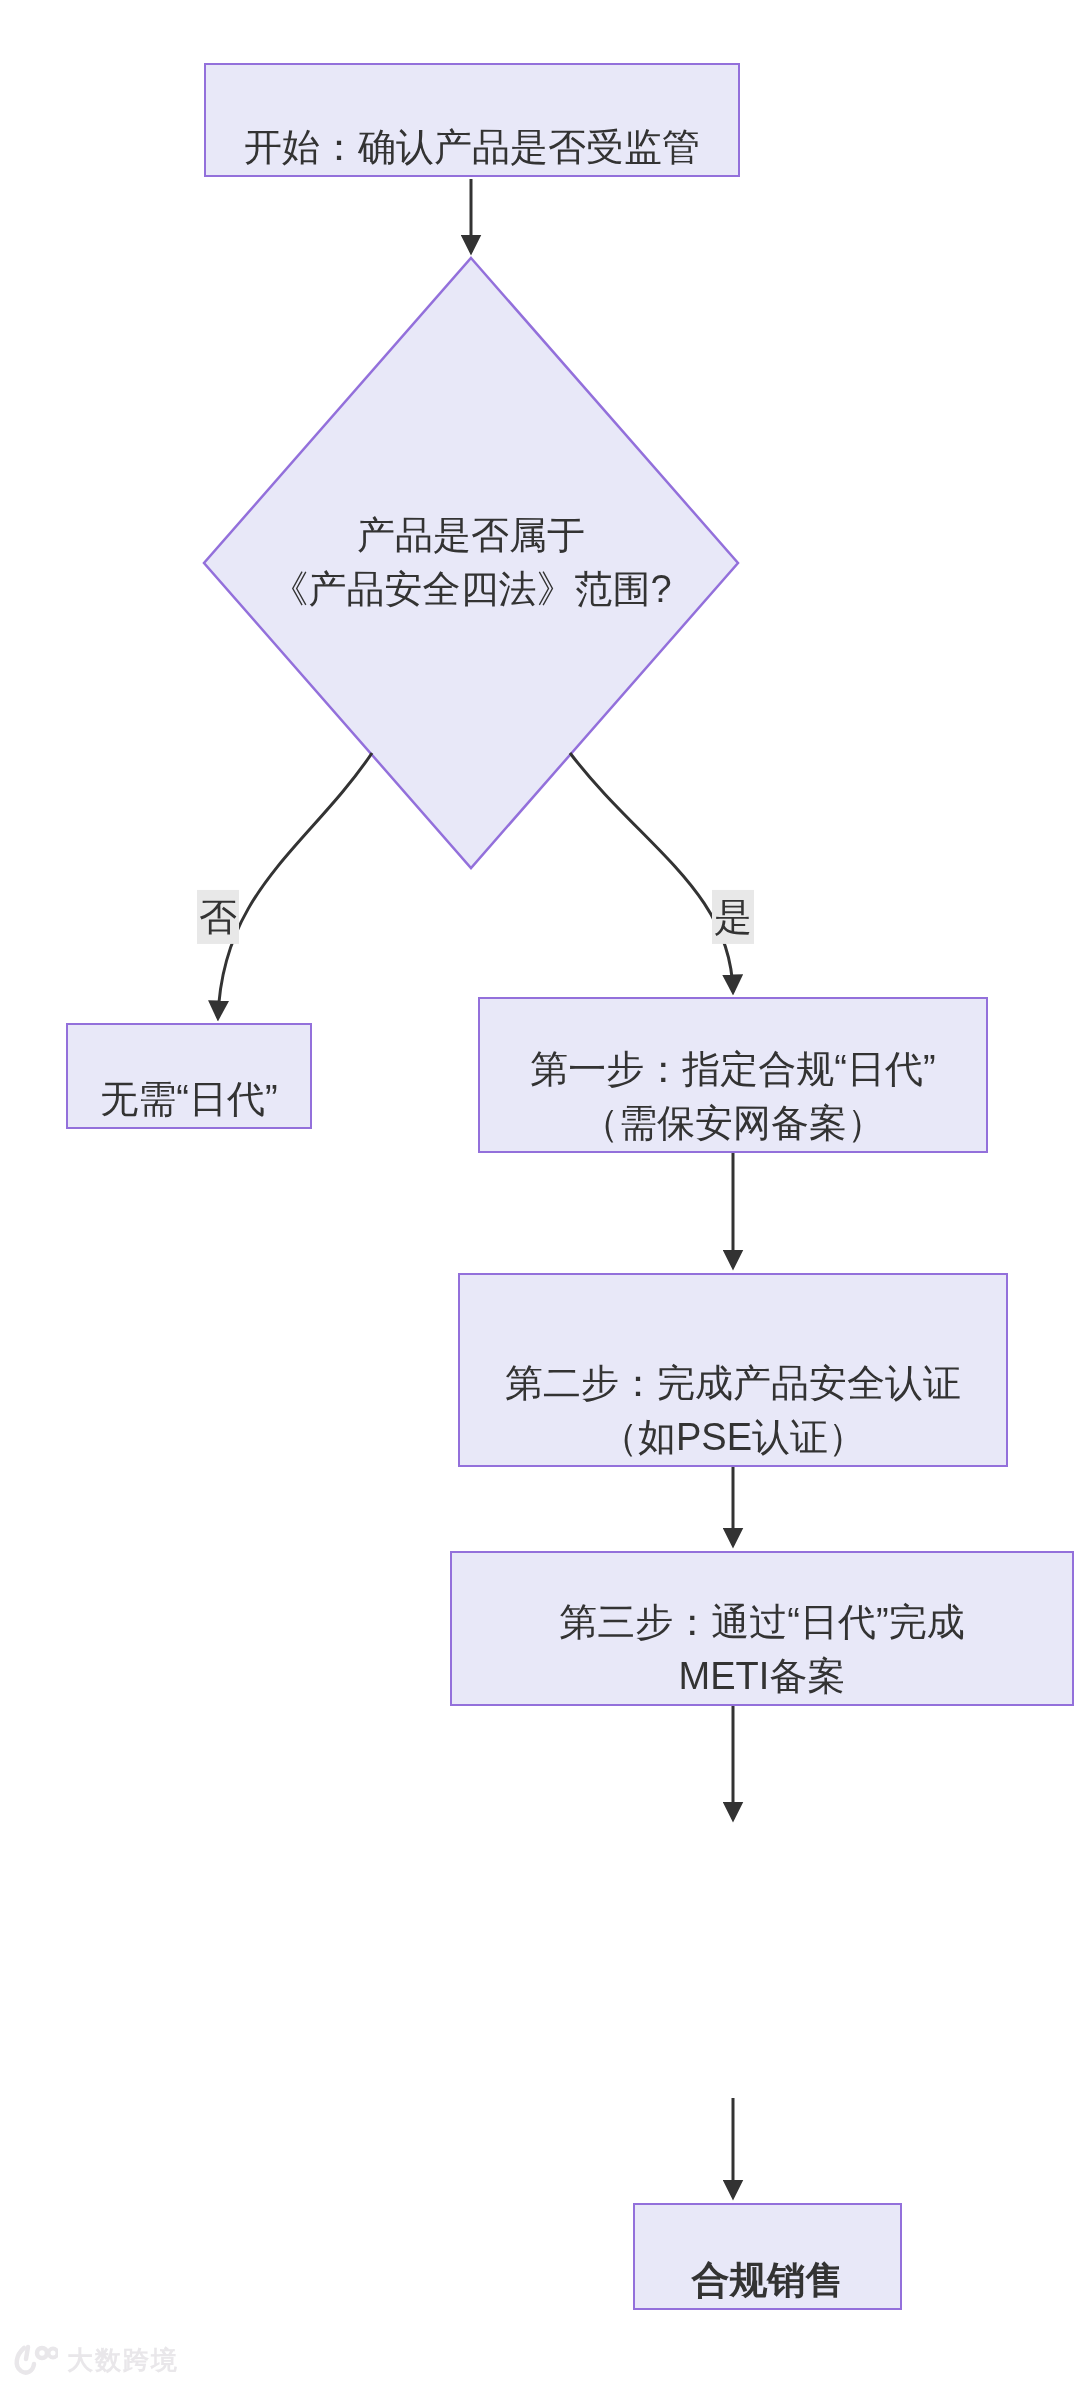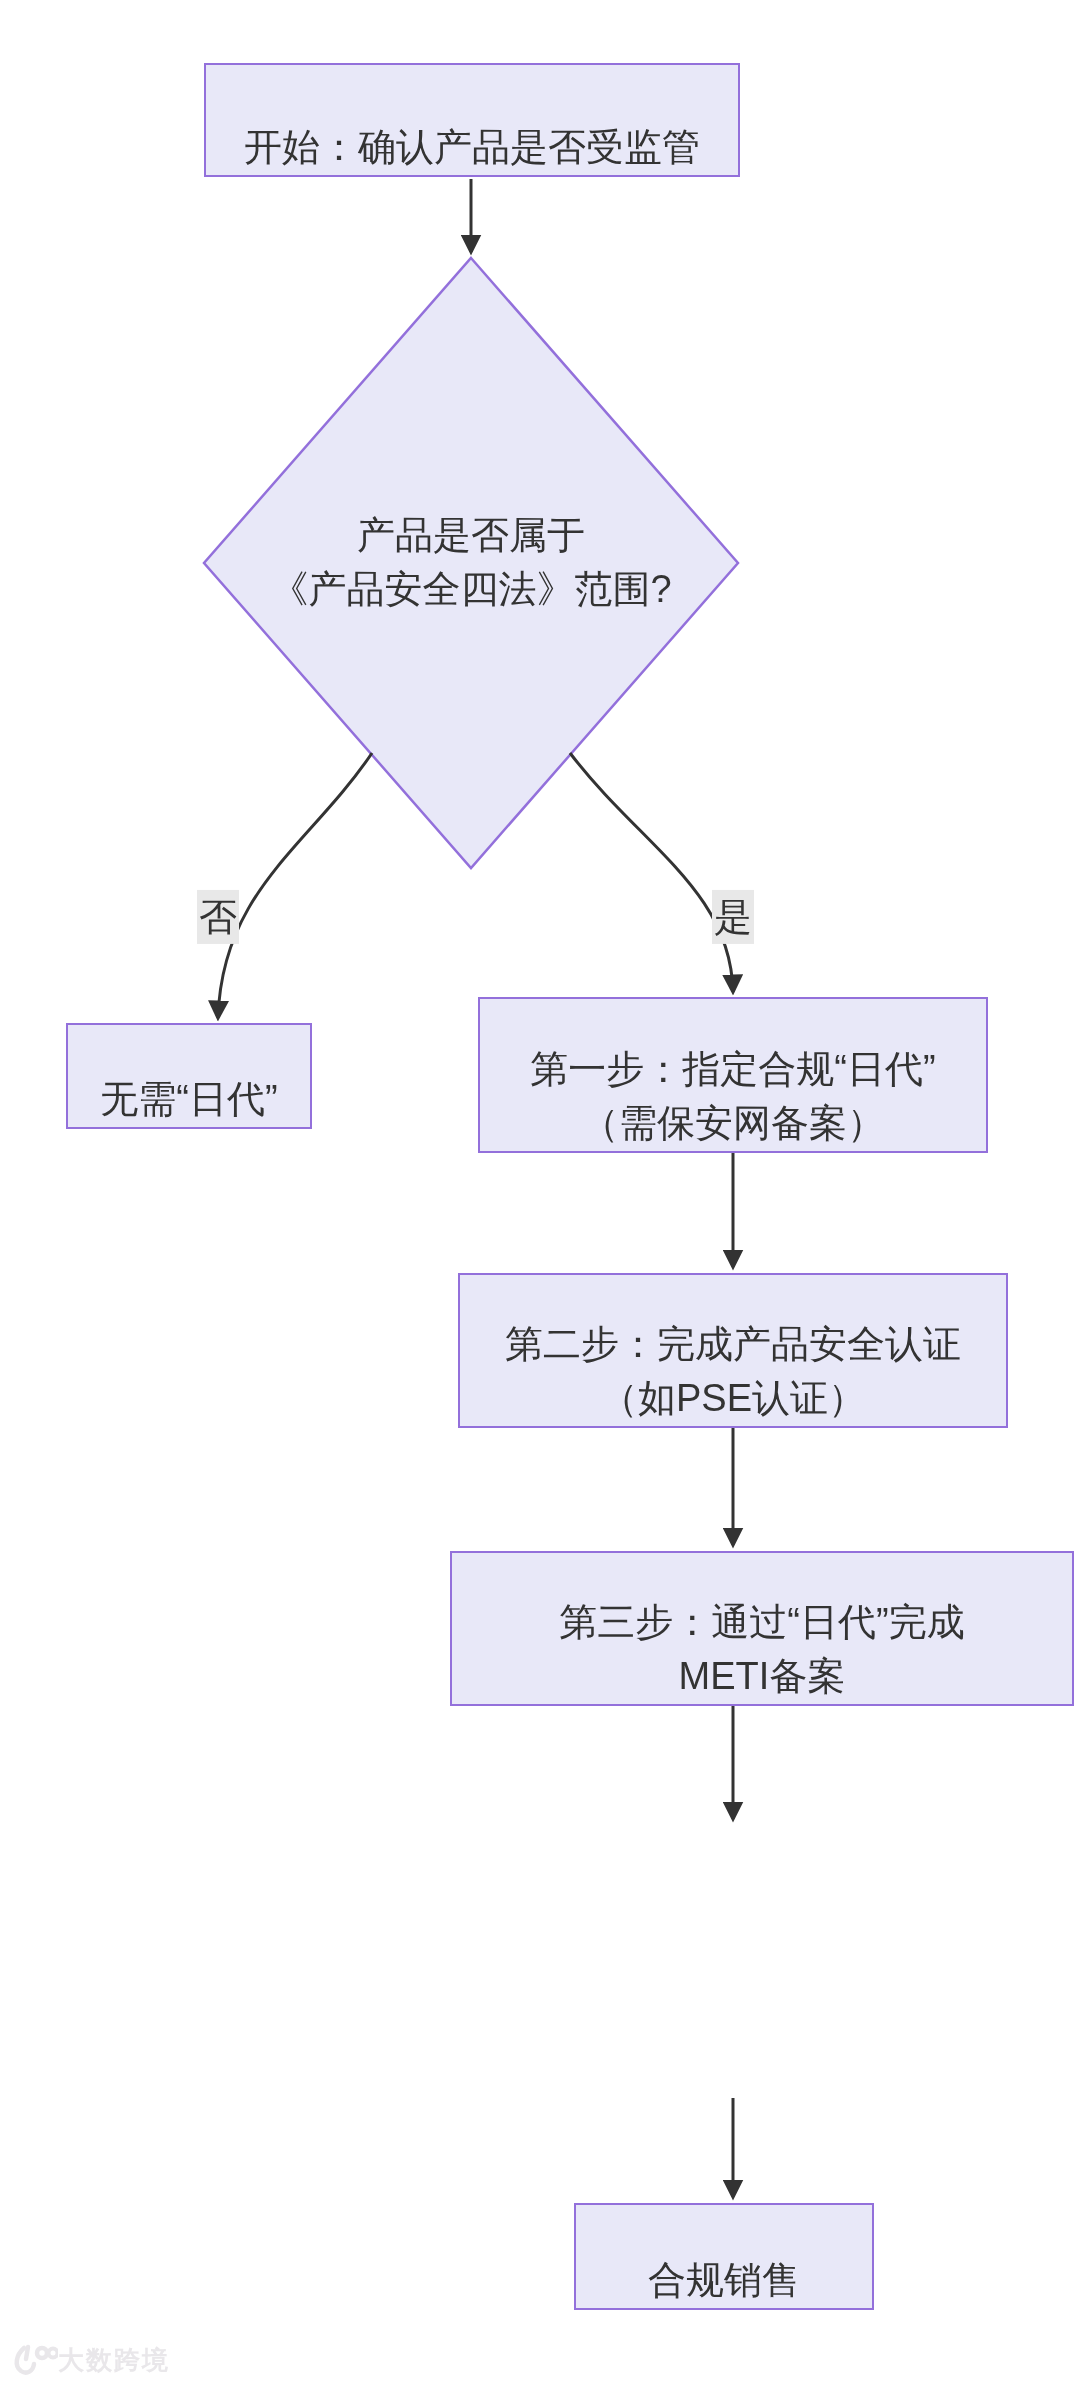--- a/index.html
+++ b/index.html
@@ -46,21 +46,21 @@
   .edge-label{
     position:absolute;
     transform:translate(-50%,-50%);
     background:var(--edge-label-bg);
     font-size:38px;line-height:1.32;
     padding:2px 2px;
     color:var(--text-color);
   }
   .watermark{
     position:absolute;left:12px;top:2342px;
-    display:flex;align-items:center;
+    display:flex;align-items:center;gap:9px;
     color:var(--watermark-color);
   }
   .watermark-text{
     font-size:26px;font-weight:bold;letter-spacing:2px;
     color:var(--watermark-color);
   }
 </style>
 </head>
 <body>
 
@@ -109,32 +109,32 @@
 
   <div class="node" style="left:66px;top:1023px;width:246px;height:106px;">
     <span>无需“日代”</span>
   </div>
 
   <div class="node" style="left:478px;top:997px;width:510px;height:156px;">
     <span>第一步：指定合规“日代”
 （需保安网备案）</span>
   </div>
 
-  <div class="node" style="left:458px;top:1273px;width:550px;height:155px;">
+  <div class="node" style="left:458px;top:1273px;width:550px;height:194px;">
     <span>第二步：完成产品安全认证
 （如PSE认证）</span>
   </div>
 
   <div class="node" style="left:450px;top:1551px;width:624px;height:155px;">
     <span>第三步：通过“日代”完成
 METI备案</span>
   </div>
 
 
-  <div class="node" style="left:574px;top:2203px;width:300px;height:107px;">
+  <div class="node" style="left:633px;top:2203px;width:269px;height:107px;font-weight:bold;">
     <span>合规销售</span>
   </div>
 
   <div class="watermark">
     <svg width="46" height="36" viewBox="0 0 46 36">
       <g fill="none" stroke="var(--watermark-color)" stroke-width="4.5" stroke-linecap="round">
         <path d="M12 6 C4 13 2 24 9 29 C15 33 21 29 22 22"></path>
         <path d="M16 5 L14 17"></path>
         <circle cx="30" cy="11" r="5"></circle>
         <circle cx="41" cy="11" r="4.5" stroke-width="4"></circle>

